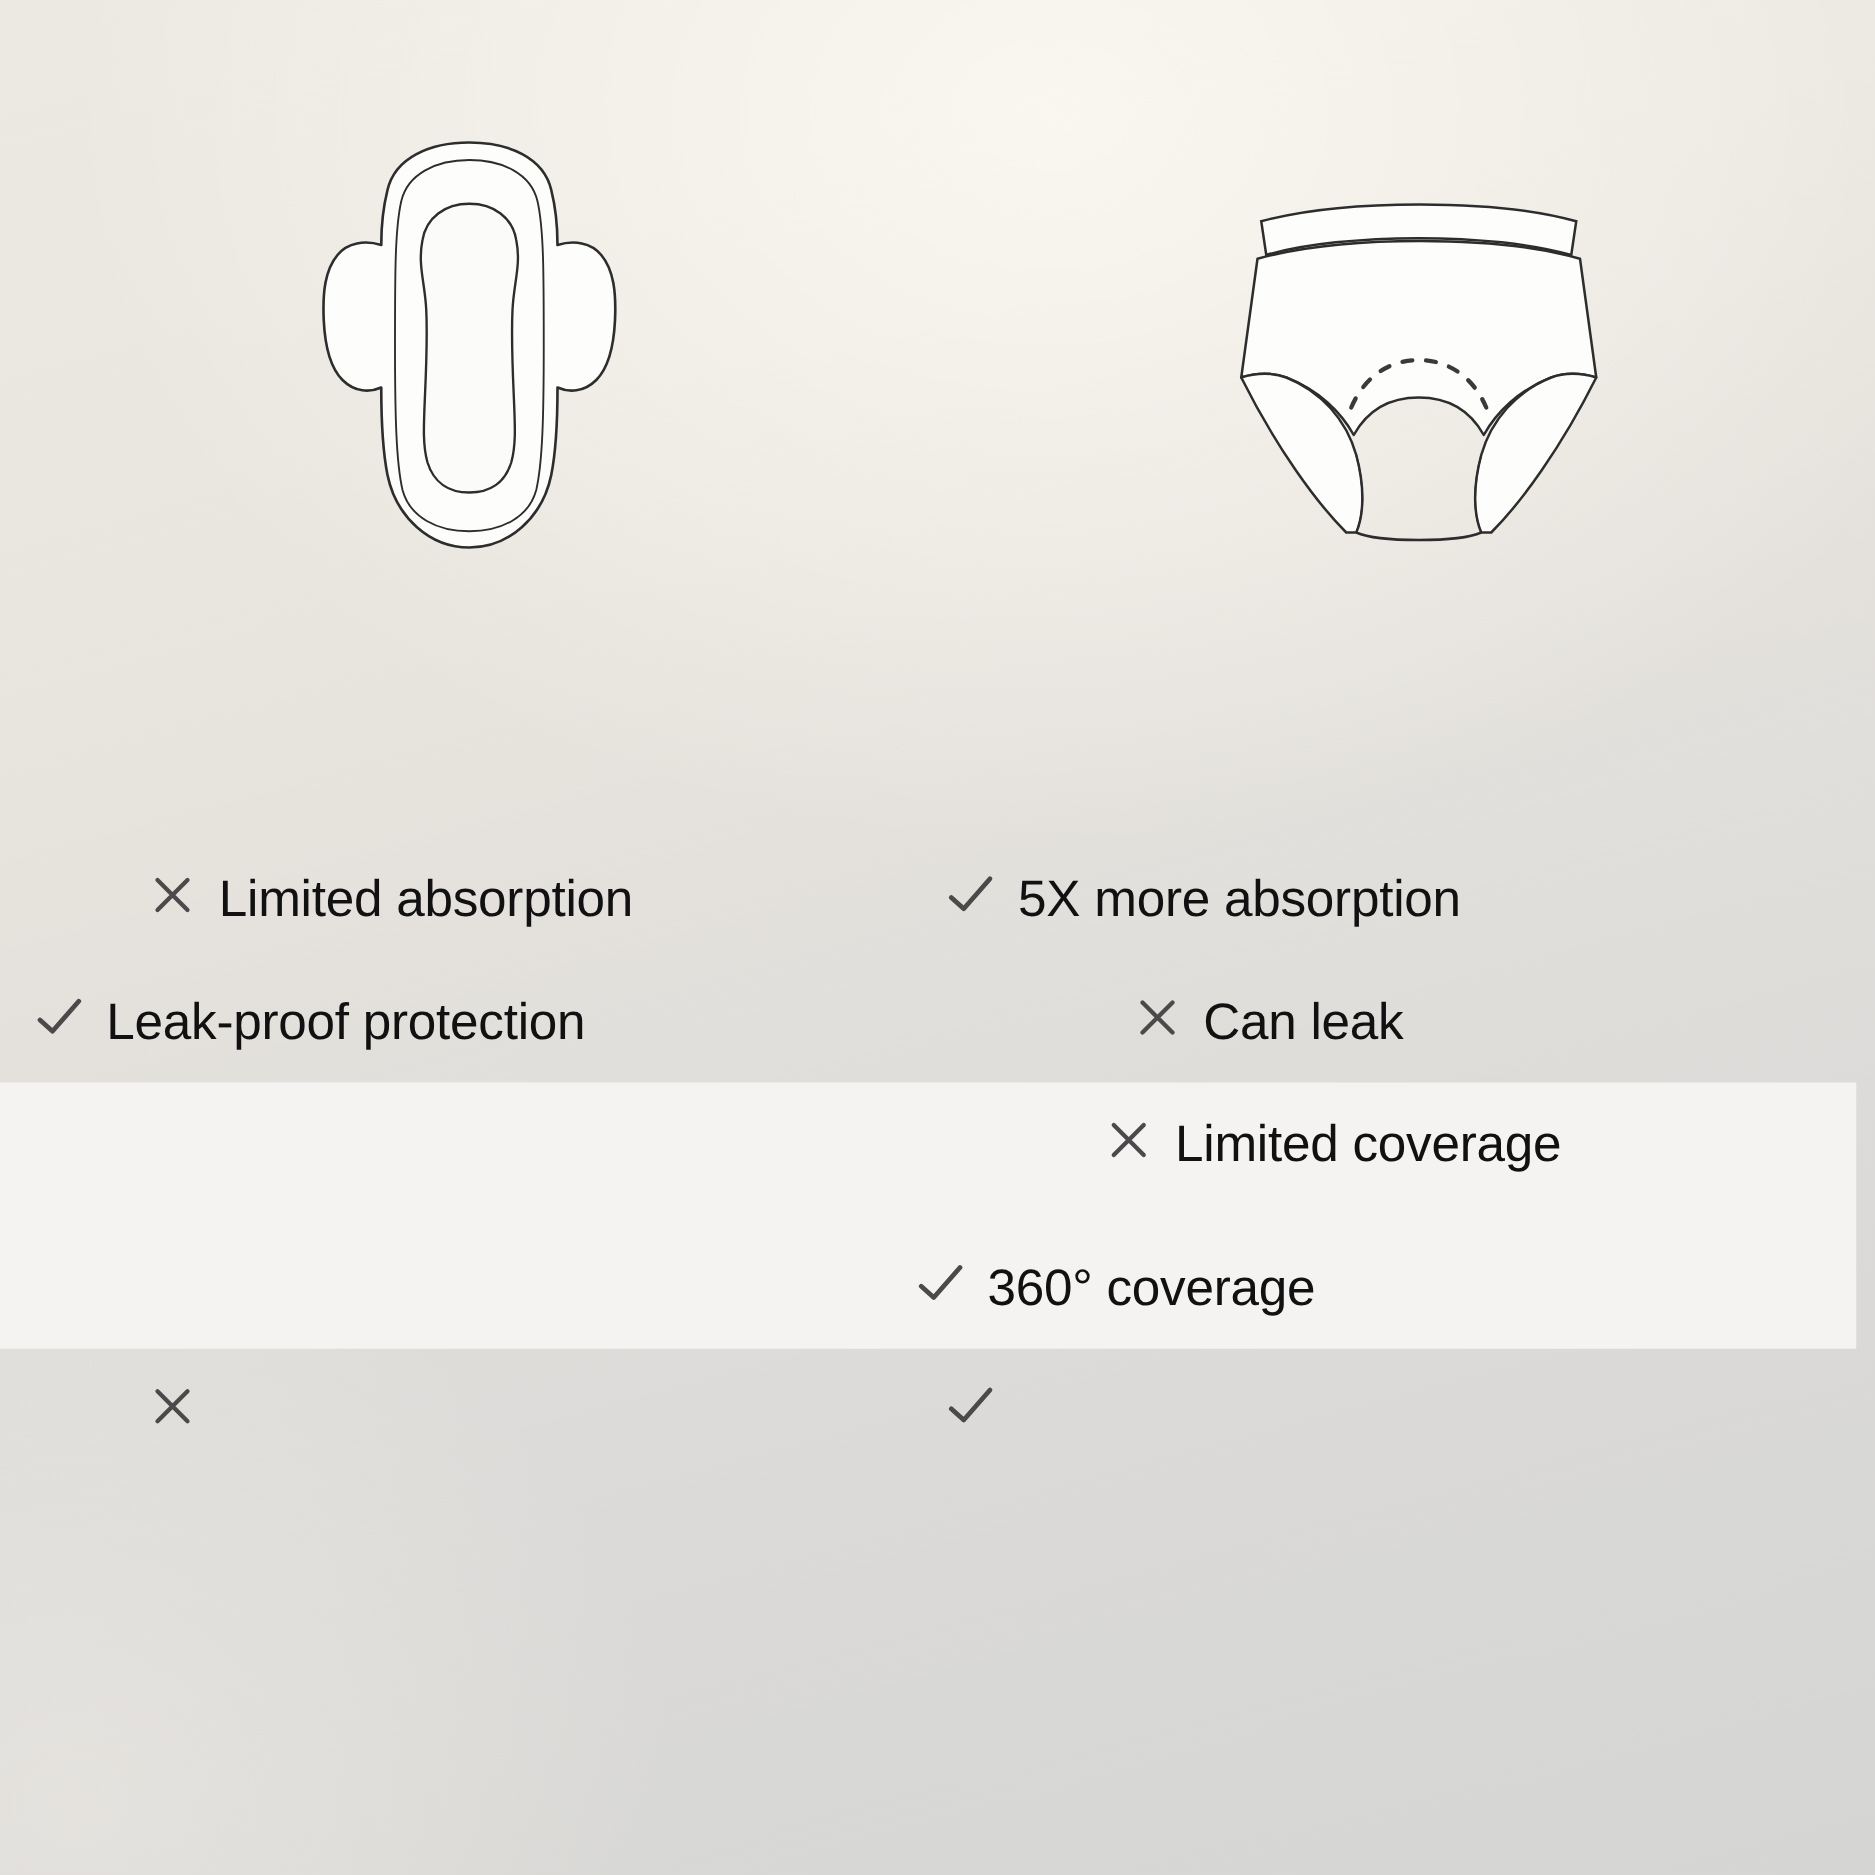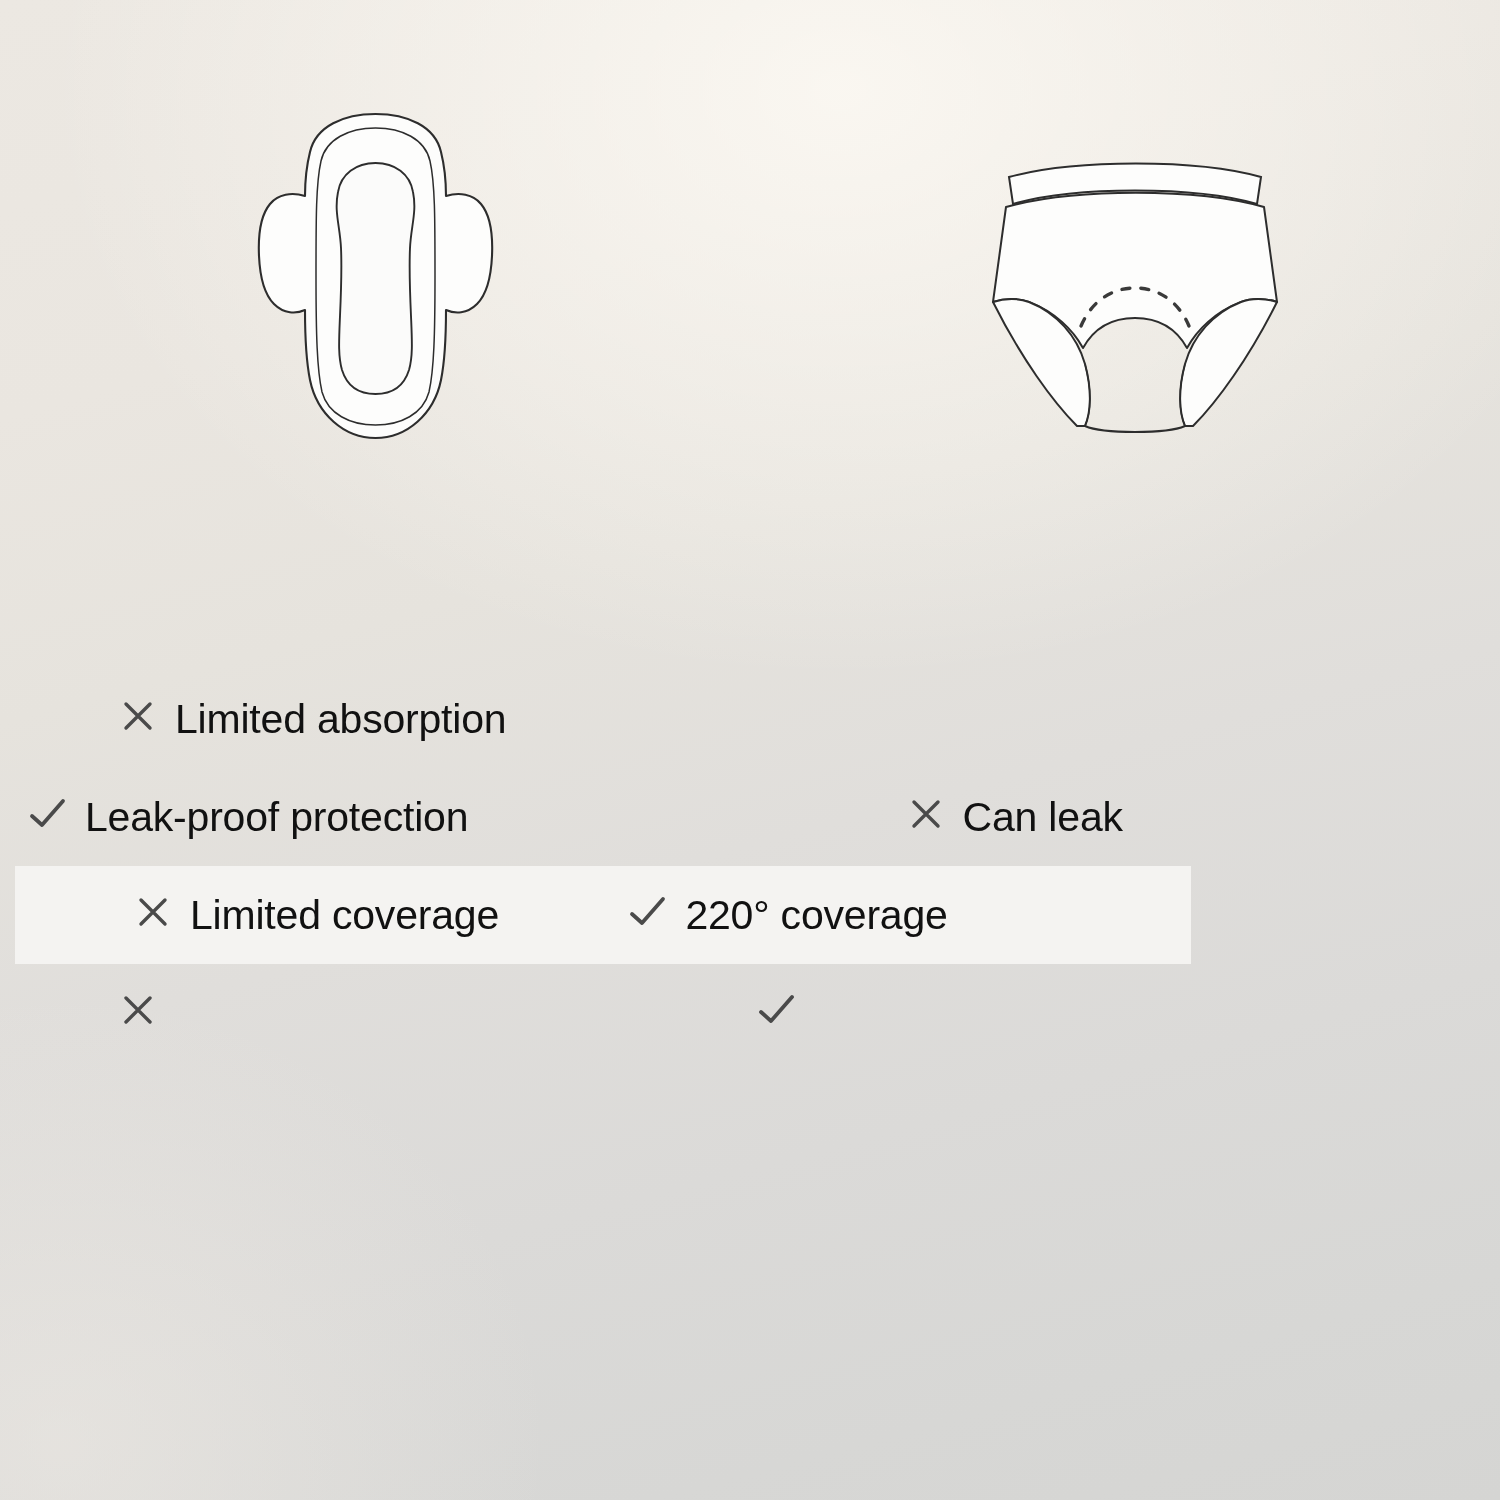--- a/index.html
+++ b/index.html
@@ -122,22 +122,22 @@
   .row {
     position: relative;
     width: 1500px;
     display: flex;
     align-items: flex-end;
     gap: 17px;
   }
 
   .row.highlight {
     background: #f4f3f1;
-    margin-left: 15px;
-    width: 1176px;
+    width: 1485px;
+    flex-direction: column;
   }
 
   .cell {
     display: flex;
     align-items: flex-start;
     gap: 17px;
     padding-top: 22px;
     padding-bottom: 22px;
   }
 
@@ -267,20 +267,28 @@
   <div id="rows">
       <div class="row">
         <div class="cell cell-left">
           <span class="mark">
             <svg width="34" height="34" viewBox="0 0 34 34" fill="none">
               <path d="M5 5 L29 29 M29 5 L5 29" stroke="#4a4a4a" stroke-width="3.4" stroke-linecap="round"></path>
             </svg>
           </span>
           <span class="feature-text">Limited absorption</span>
         </div>
+        <div class="cell cell-right">
+          <span class="mark">
+            <svg width="38" height="34" viewBox="0 0 38 34" fill="none">
+              <path d="M3 19 L13 28 L34 4" stroke="#4a4a4a" stroke-width="3.8" stroke-linecap="round" stroke-linejoin="round"></path>
+            </svg>
+          </span>
+          <span class="feature-text">5X more absorption</span>
+        </div>
       </div>
       <div class="row">
         <div class="cell cell-right">
           <span class="mark">
             <svg width="38" height="34" viewBox="0 0 38 34" fill="none">
               <path d="M3 19 L13 28 L34 4" stroke="#4a4a4a" stroke-width="3.8" stroke-linecap="round" stroke-linejoin="round"></path>
             </svg>
           </span>
           <span class="feature-text">Leak-proof protection</span>
         </div>
@@ -301,21 +309,21 @@
             </svg>
           </span>
           <span class="feature-text">Limited coverage</span>
         </div>
         <div class="cell cell-right">
           <span class="mark">
             <svg width="38" height="34" viewBox="0 0 38 34" fill="none">
               <path d="M3 19 L13 28 L34 4" stroke="#4a4a4a" stroke-width="3.8" stroke-linecap="round" stroke-linejoin="round"></path>
             </svg>
           </span>
-          <span class="feature-text">220° coverage</span>
+          <span class="feature-text">360° coverage</span>
         </div>
       </div>
       <div class="row">
         <div class="cell cell-left">
           <span class="mark">
             <svg width="34" height="34" viewBox="0 0 34 34" fill="none">
               <path d="M5 5 L29 29 M29 5 L5 29" stroke="#4a4a4a" stroke-width="3.4" stroke-linecap="round"></path>
             </svg>
           </span>
         </div>

